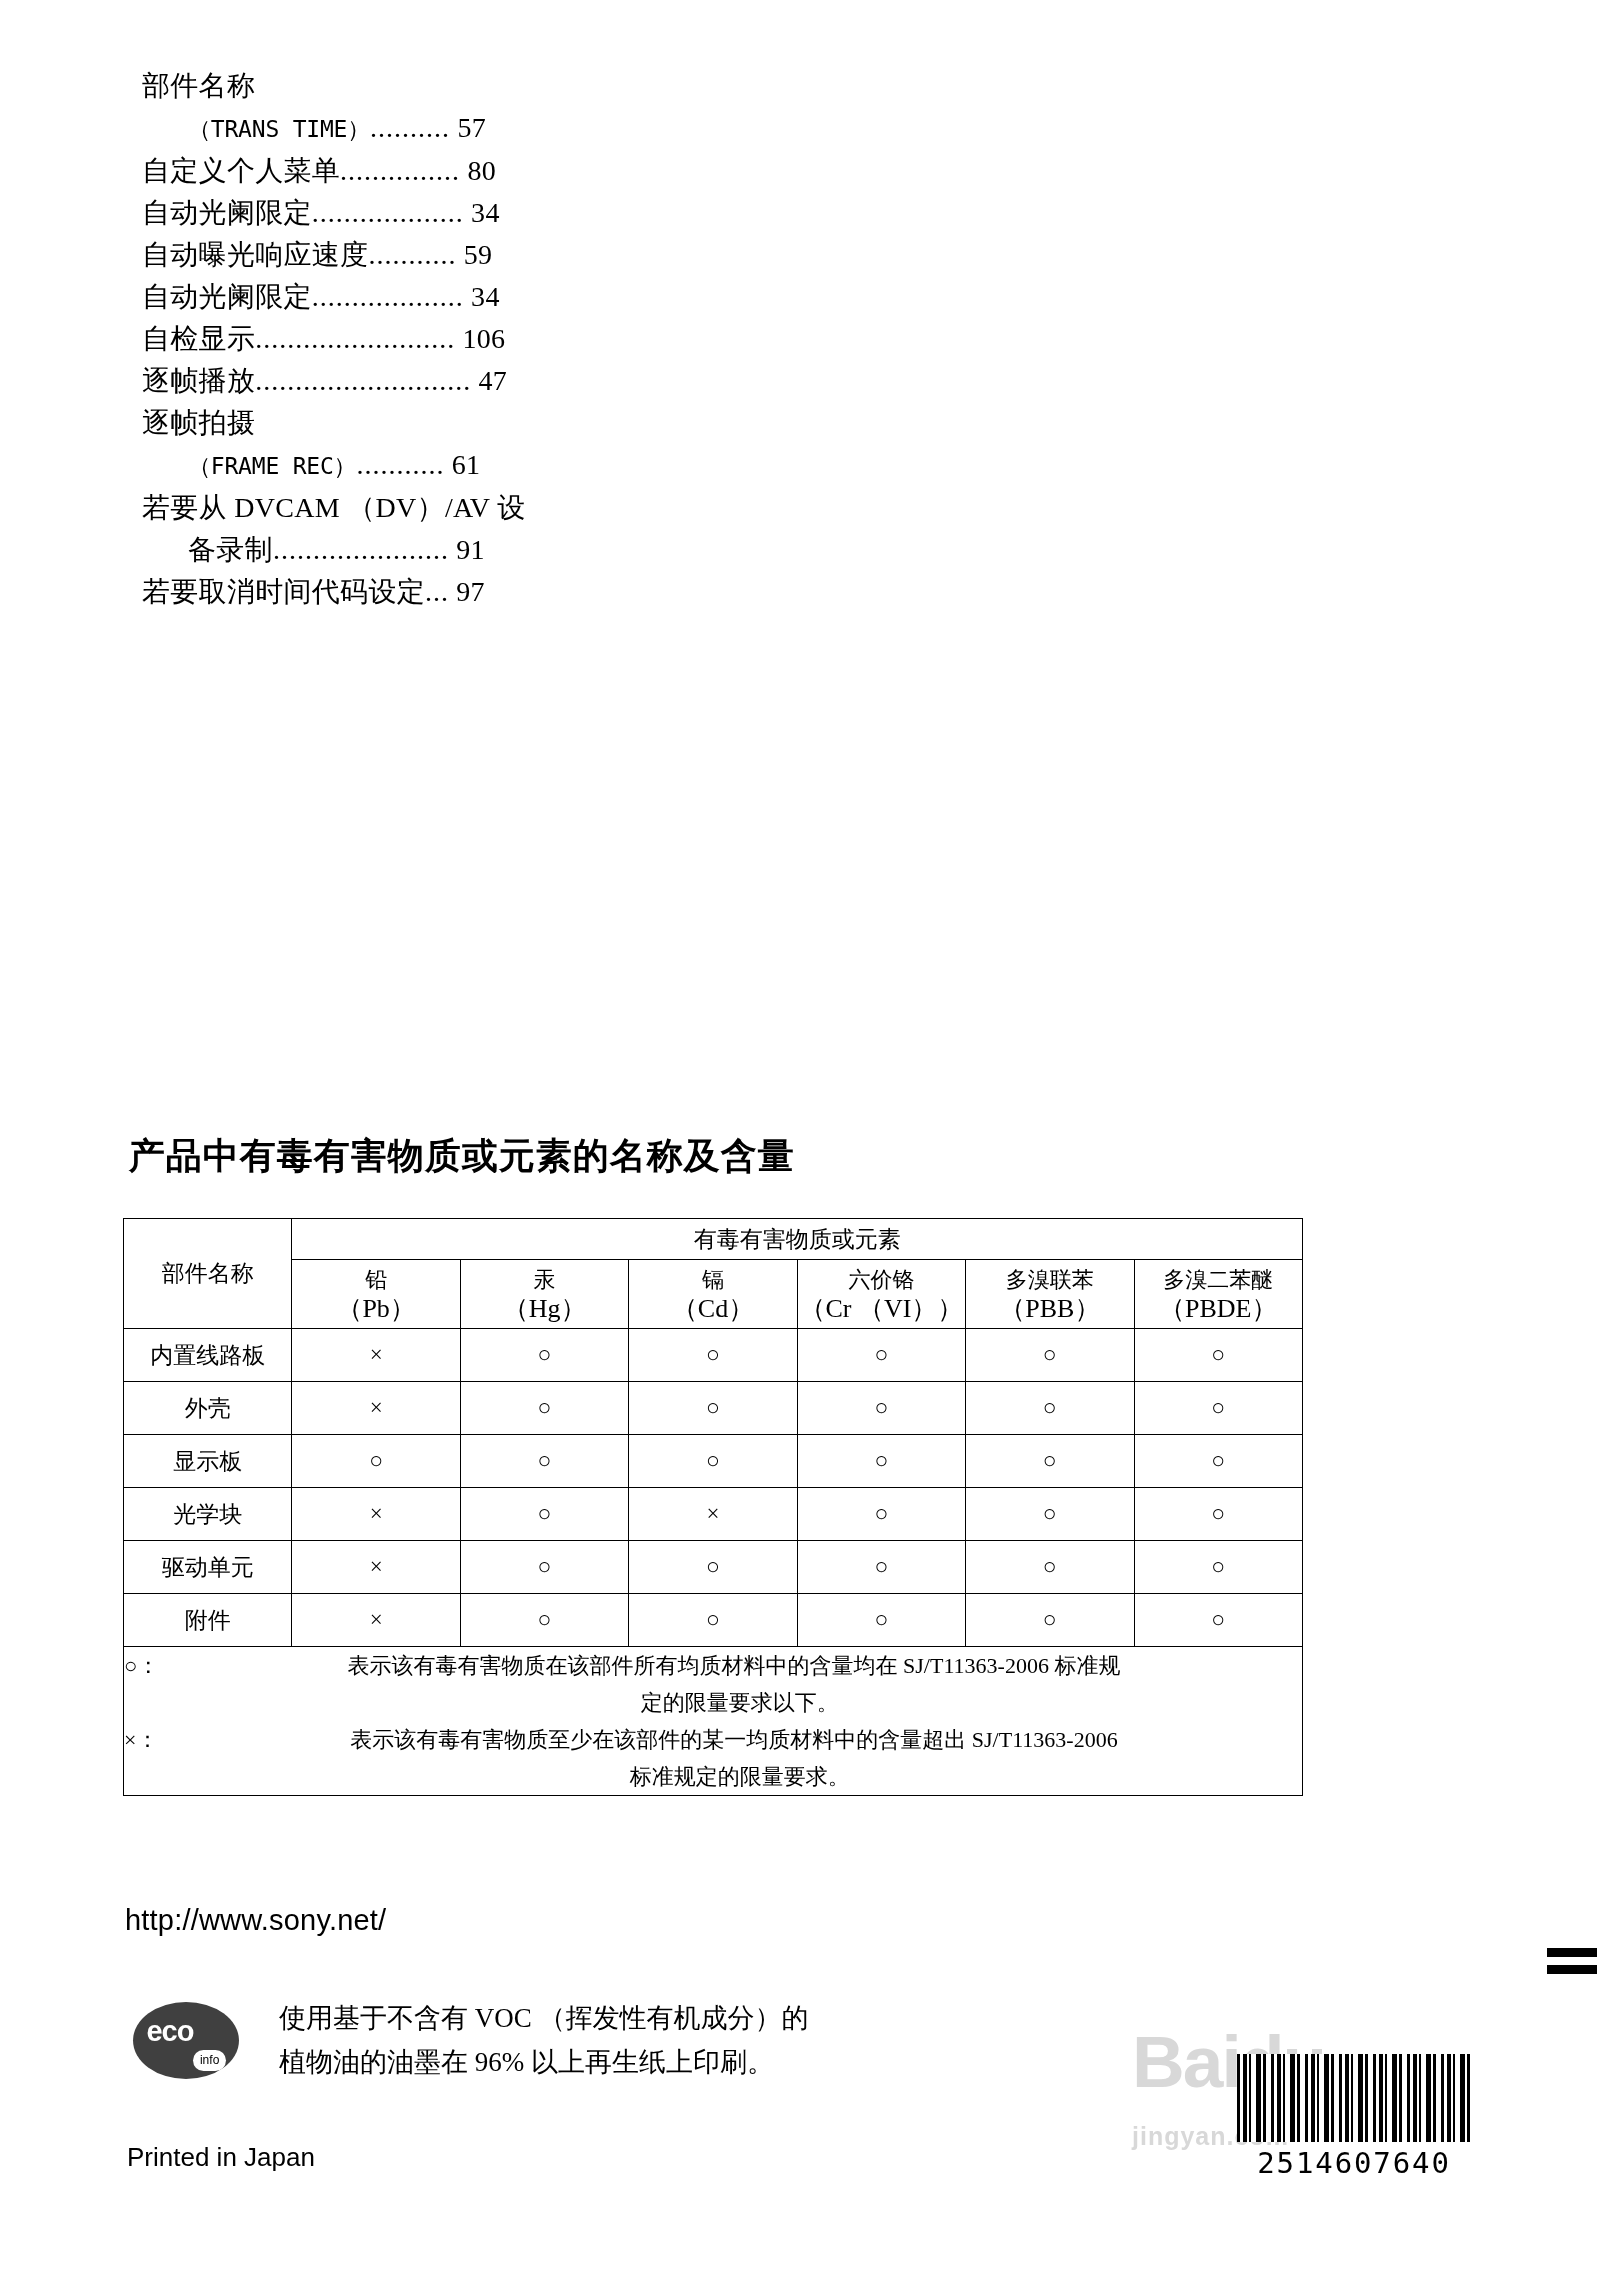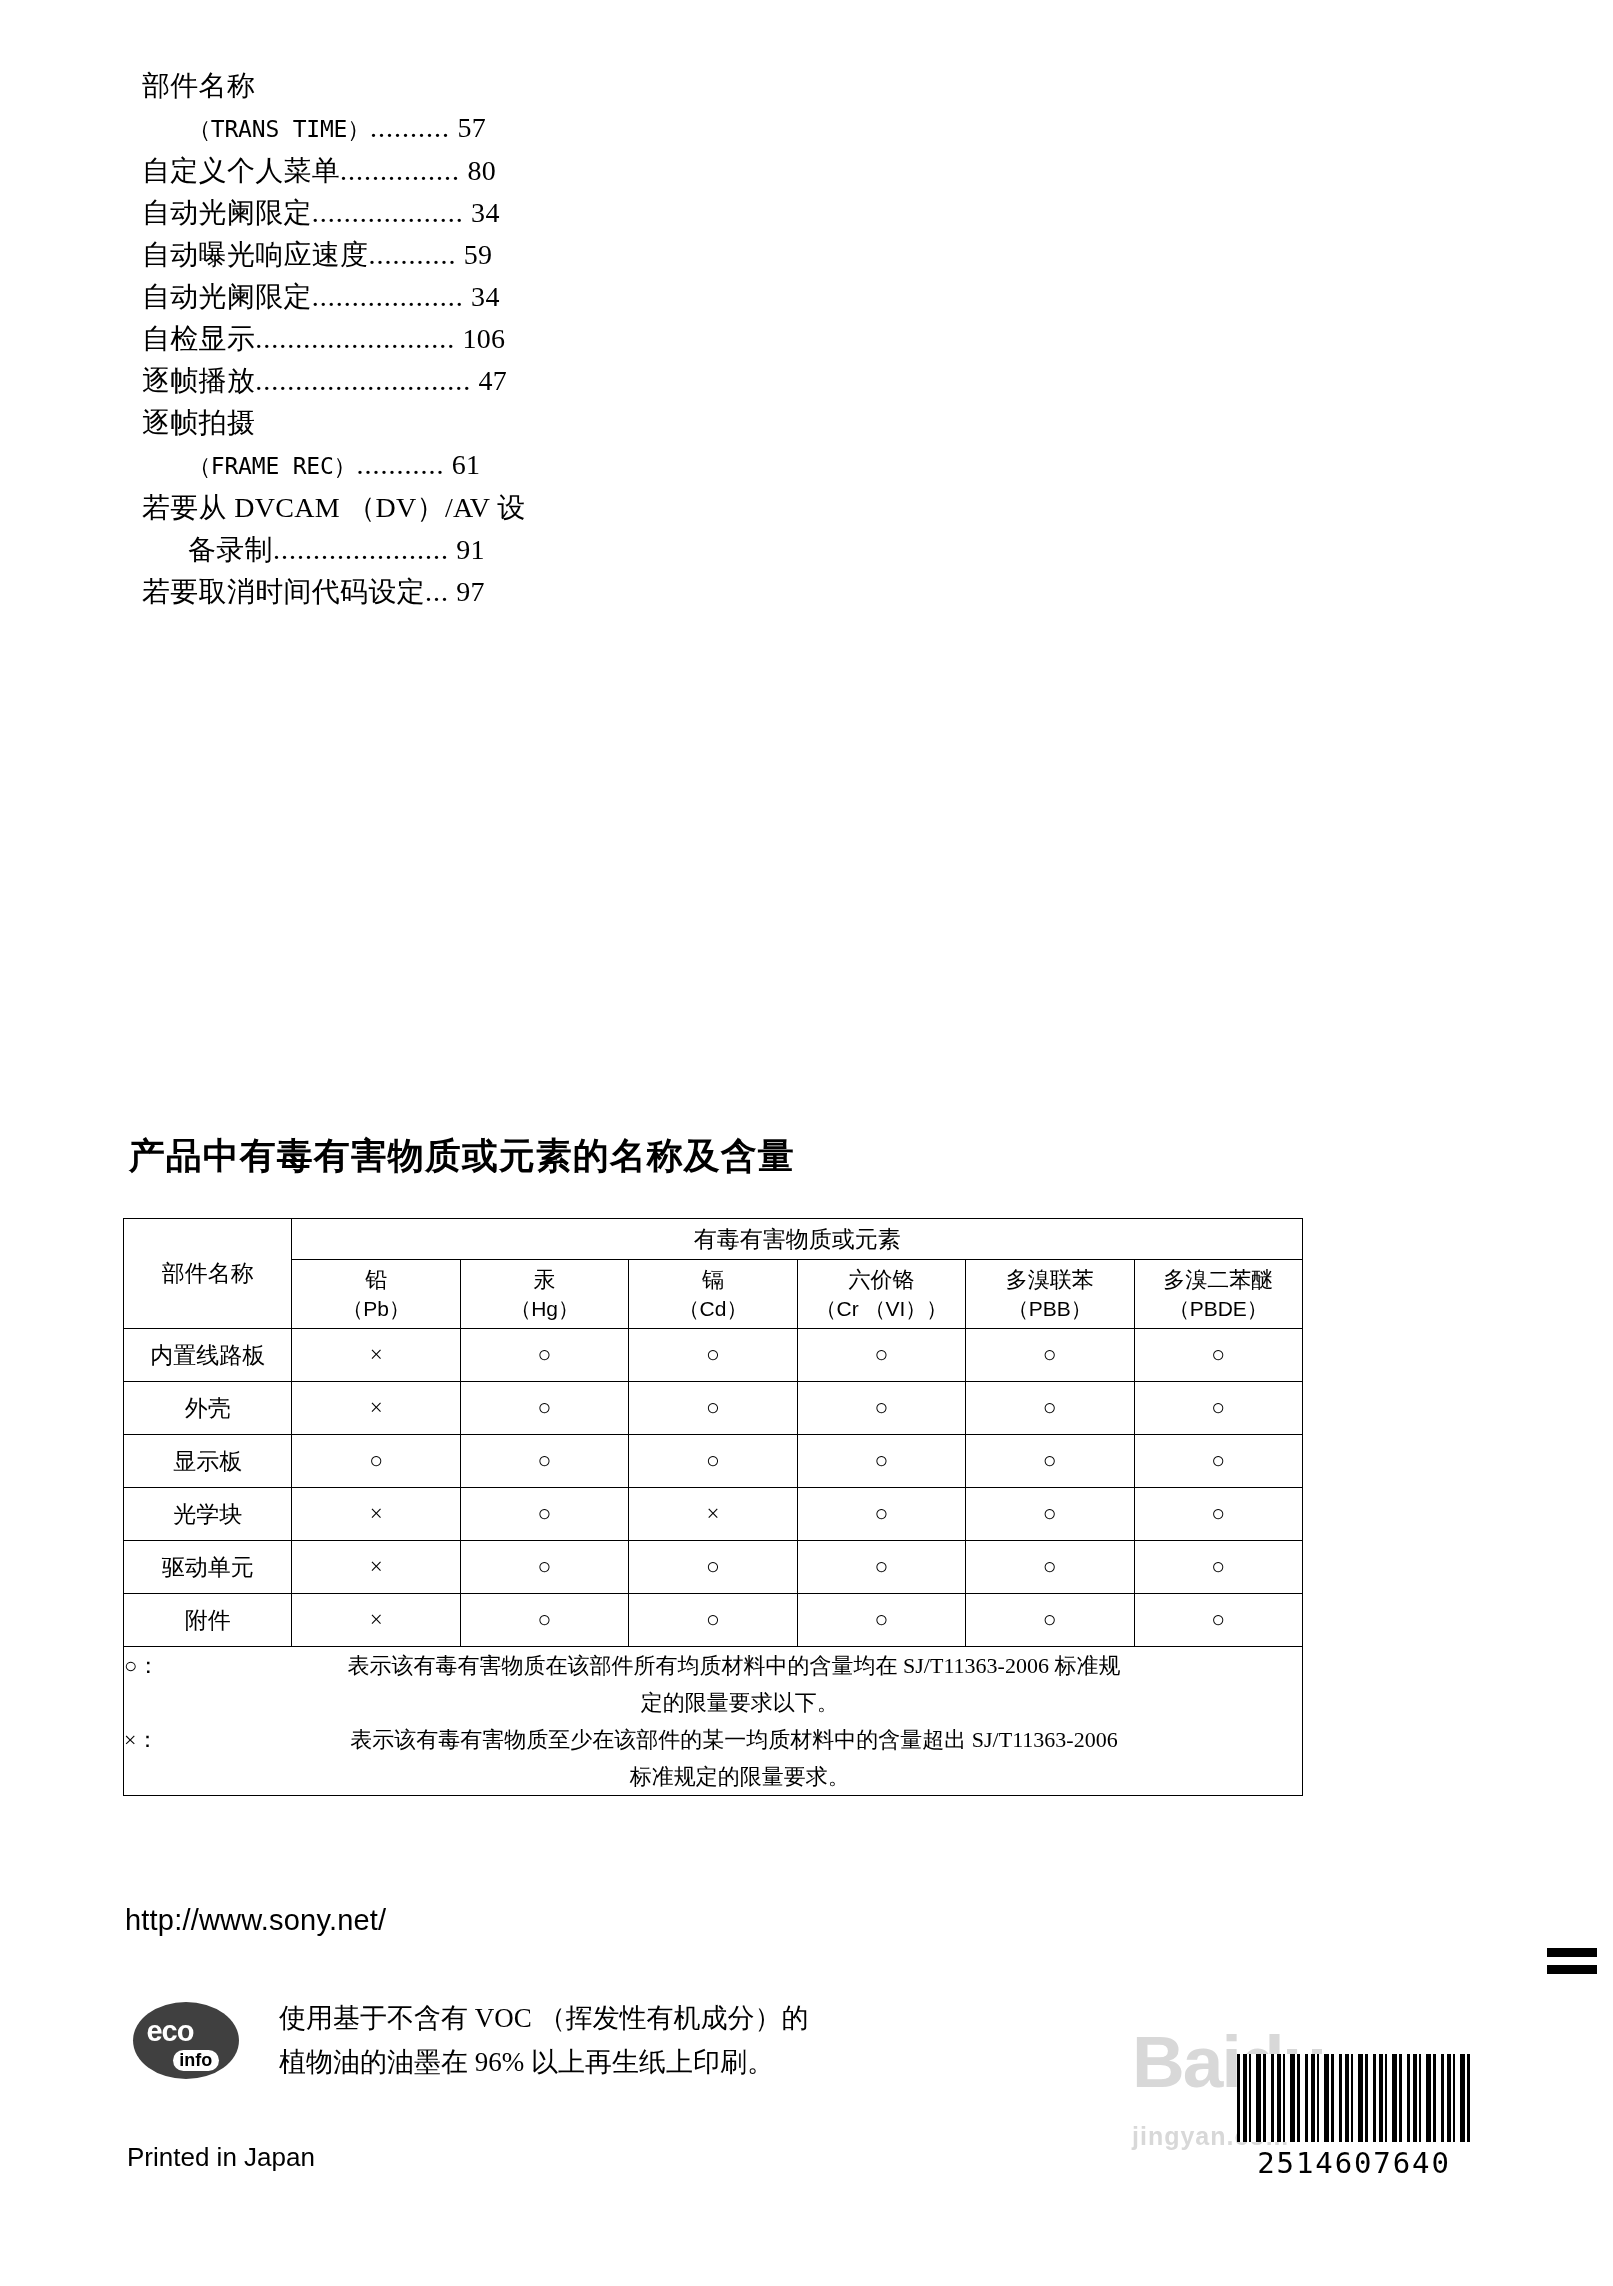--- a/index.html
+++ b/index.html
@@ -83,22 +83,22 @@
   }
   .hdr-part {
     font-size: 23px;
   }
   .hdr-sub {
     height: 69px;
     line-height: 29px;
     font-size: 22px;
   }
   .hdr-sub .latin {
-    font-family: Liberation Sans, sans-serif;
-    font-size: 21px;
+    font-family: Liberation Serif, serif;
+    font-size: 26px;
   }
   .row-name {
     text-align: left;
     padding-left: 17.3px;
     height: 52px;
     font-size: 23px;
   }
   .cellmark {
     height: 52px;
     font-size: 23px;
@@ -153,28 +153,28 @@
     position: absolute;
     left: 13.4px;
     top: 13.4px;
     font-family: "Liberation Sans", sans-serif;
     font-size: 29px;
     font-weight: bold;
     letter-spacing: -1px;
   }
   #eco-badge .info-text {
     position: absolute;
-    right: 20px;
+    right: 13px;
     bottom: 7.7px;
     background: #fff;
     color: #000;
     border-radius: 11.5px;
     font-family: "Liberation Sans", sans-serif;
-    font-size: 18px;
-    font-weight: bold;
+    font-size: 12px;
+    font-weight: normal;
     padding: 0 6.7px;
     line-height: 21px;
   }
   #eco-lines {
     margin-left: 40px;
     font-size: 27px;
     line-height: 44px;
     font-family: "Liberation Serif", serif;
   }
   #printed-line {

